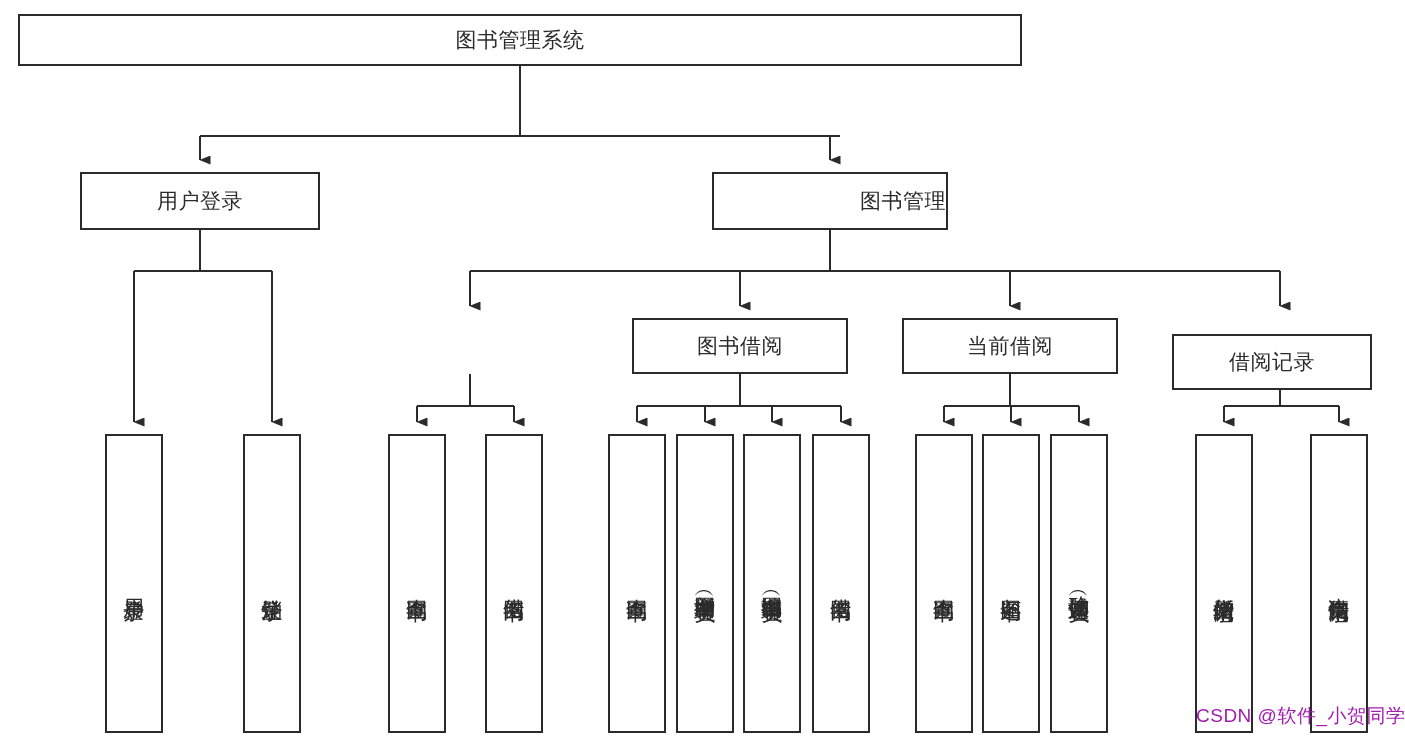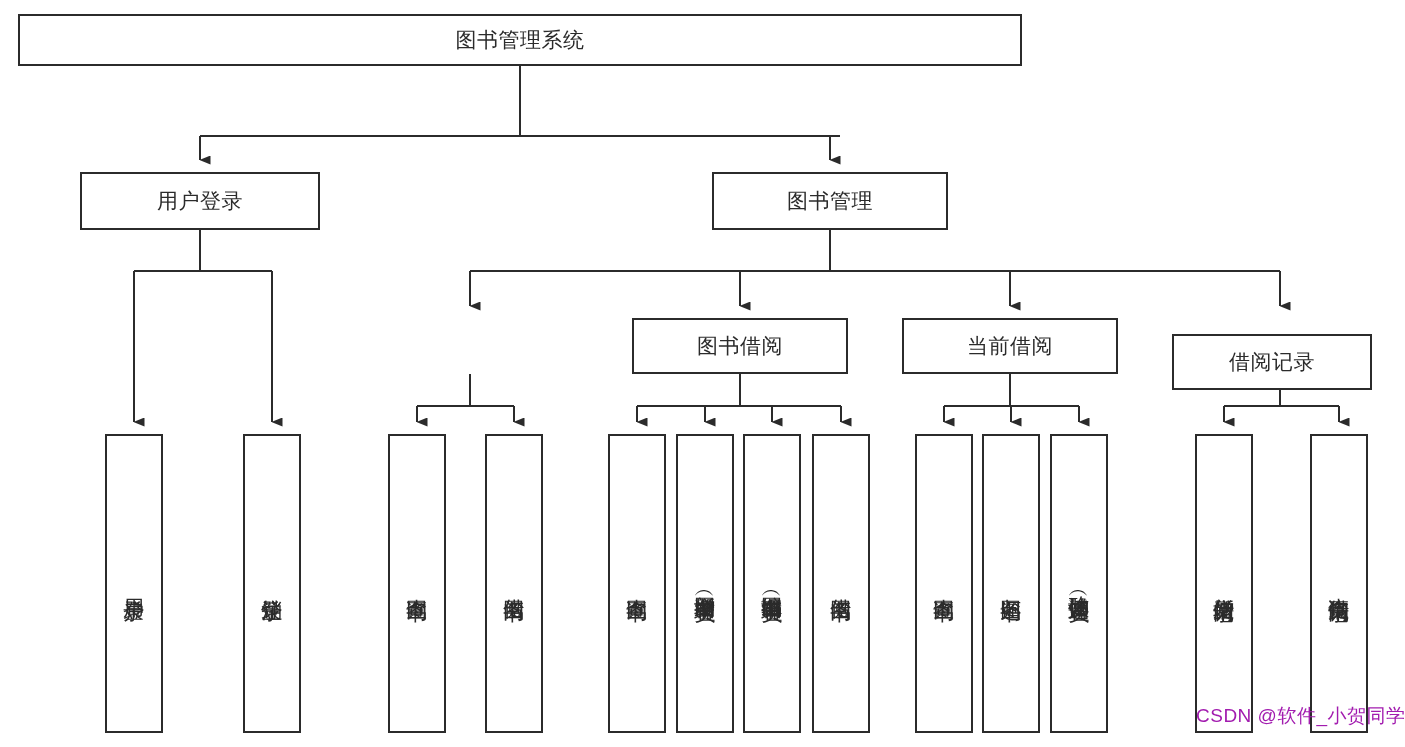--- a/index.html
+++ b/index.html
@@ -113,21 +113,21 @@
     </g>
   </svg>
 
   <div class="node-box" style="left:18px;top:14px;width:1004px;height:52px;">
     <span class="node-label-h">图书管理系统</span>
   </div>
 
   <div class="node-box" style="left:80px;top:172px;width:240px;height:58px;">
     <span class="node-label-h">用户登录</span>
   </div>
-  <div class="node-box" style="left:712px;top:172px;width:236px;height:58px;">
+  <div class="node-box" style="left:712px;top:172px;width:236px;height:58px;justify-content:flex-end;">
     <span class="node-label-h">图书管理</span>
   </div>
 
   <div class="node-box" style="left:902px;top:318px;width:216px;height:56px;">
     <span class="node-label-h">当前借阅</span>
   </div>
   <div class="node-box" style="left:632px;top:318px;width:216px;height:56px;">
     <span class="node-label-h">图书借阅</span>
   </div>
   <div class="node-box" style="left:1172px;top:334px;width:200px;height:56px;align-items:center;">

